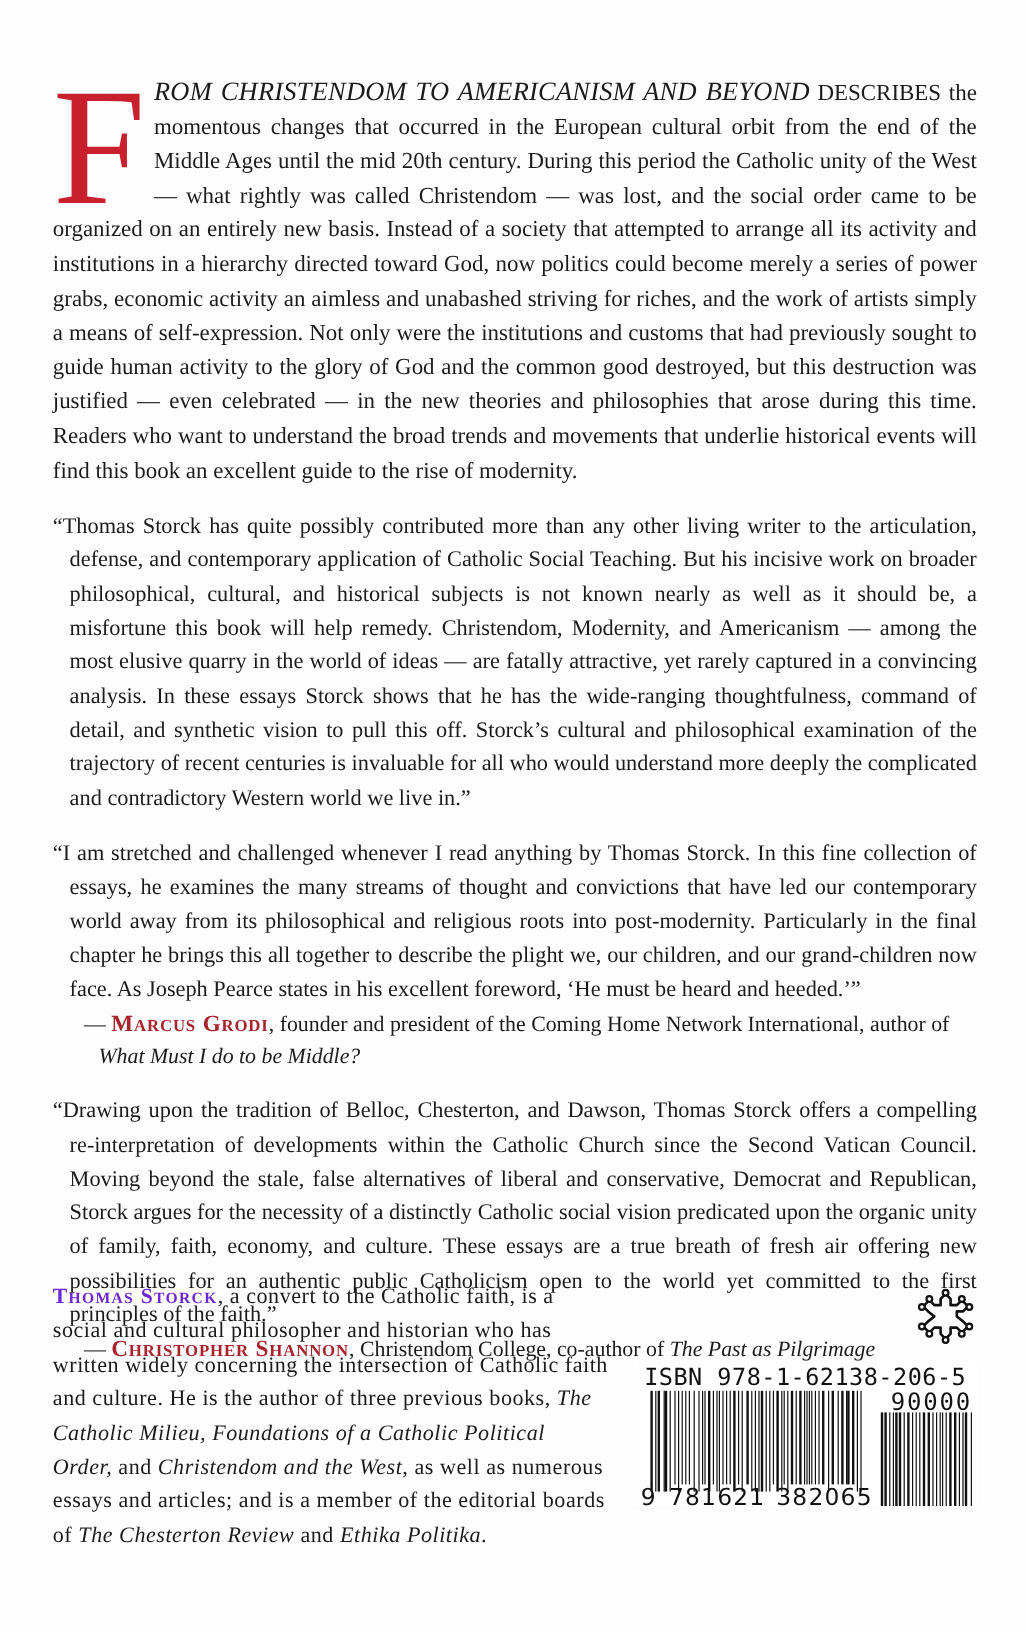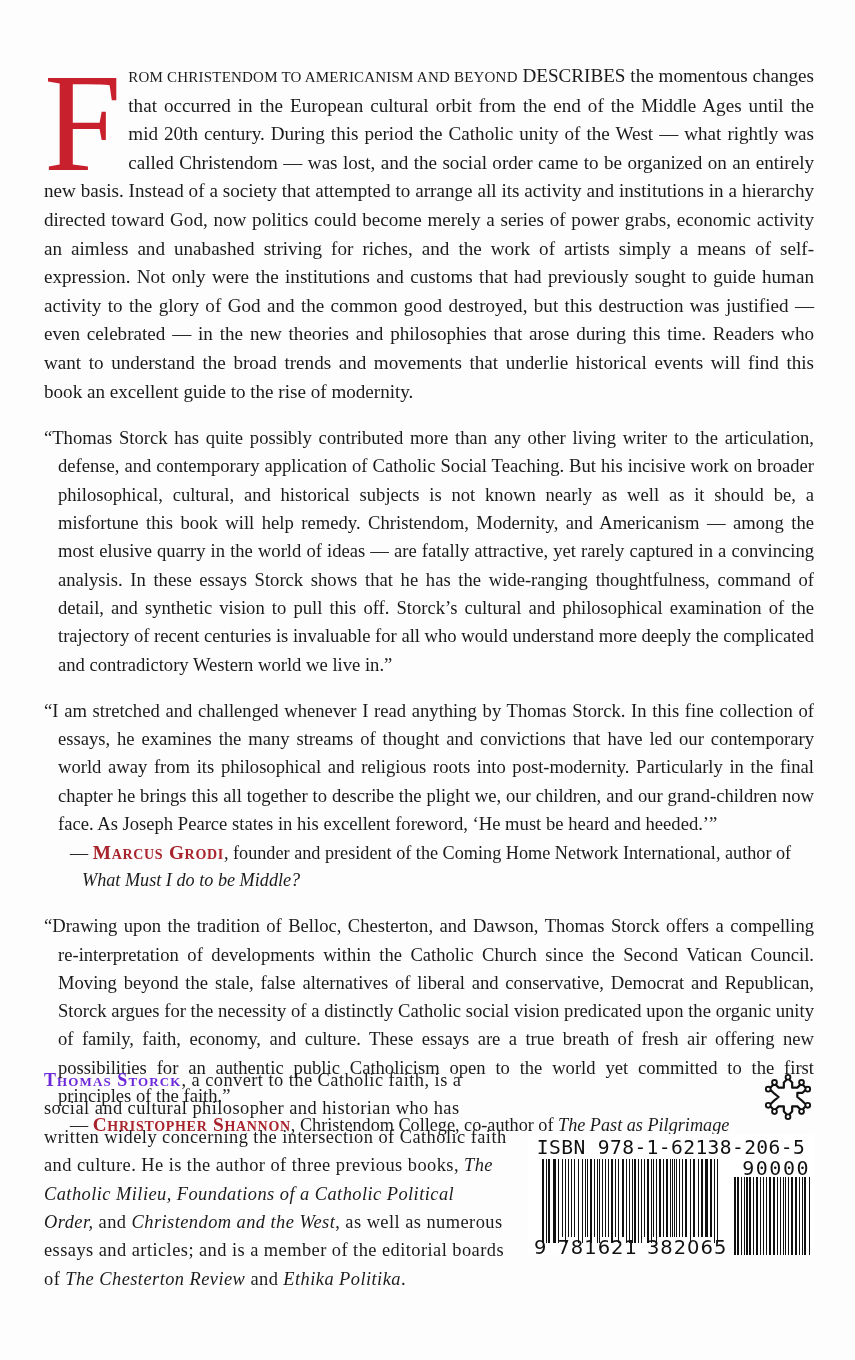--- a/index.html
+++ b/index.html
@@ -41,21 +41,22 @@
   .dropcap {
     float: left;
     color: #C8202C;
     font-family: "Liberation Serif", "DejaVu Serif", serif;
     font-size: 139px;
     line-height: 0.80;
     margin: 6px 7px -6px 0;
     font-weight: 400;
   }
   .lead-caps {
-    font-size: 15px;
+    font-style: italic;
+    font-size: 22px;
     letter-spacing: 0.2px;
   }
   .desc-tail {
     font-style: normal;
   }
 
   
   .blurb {
     font-size: 18.6px;
     line-height: 28.3px;

